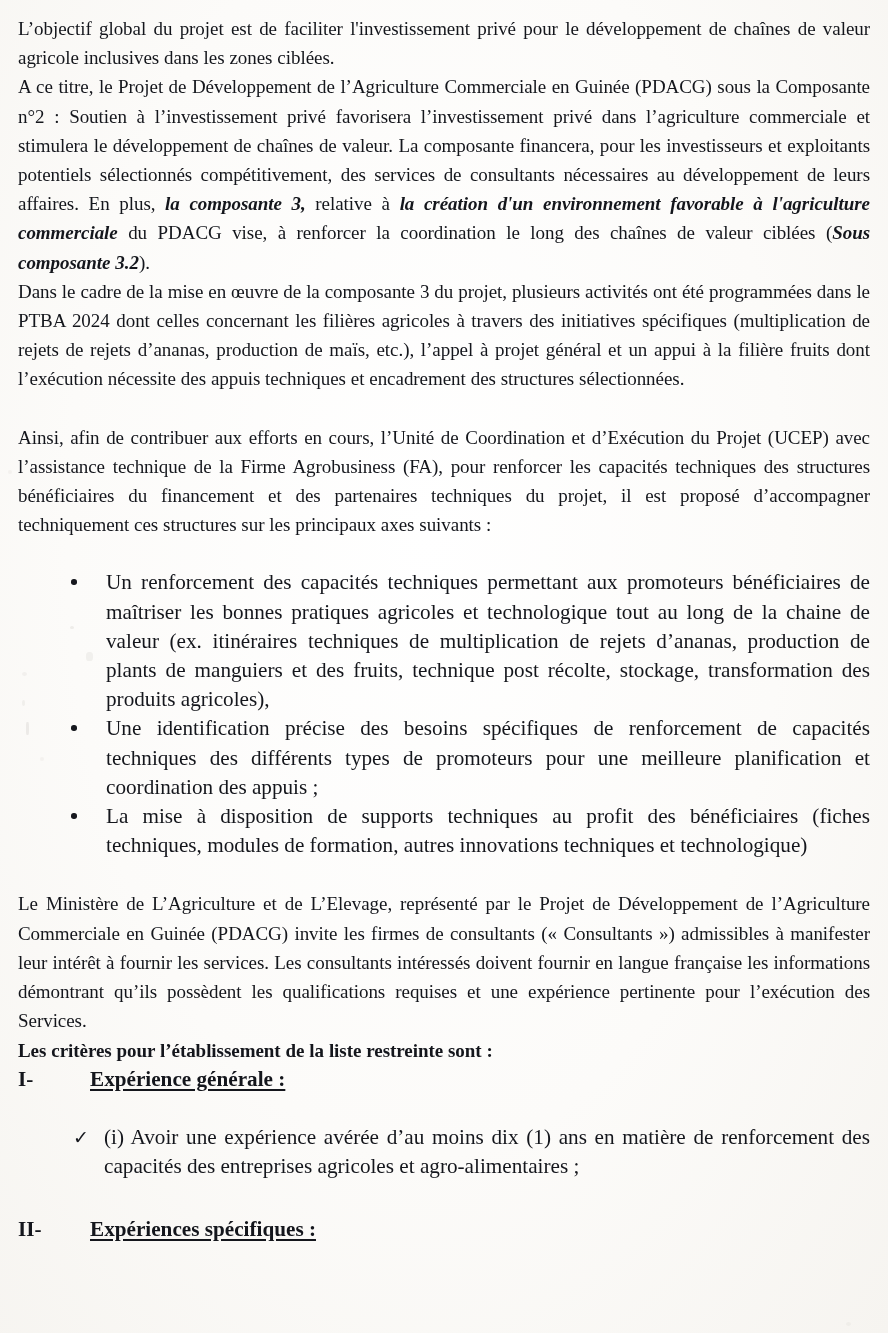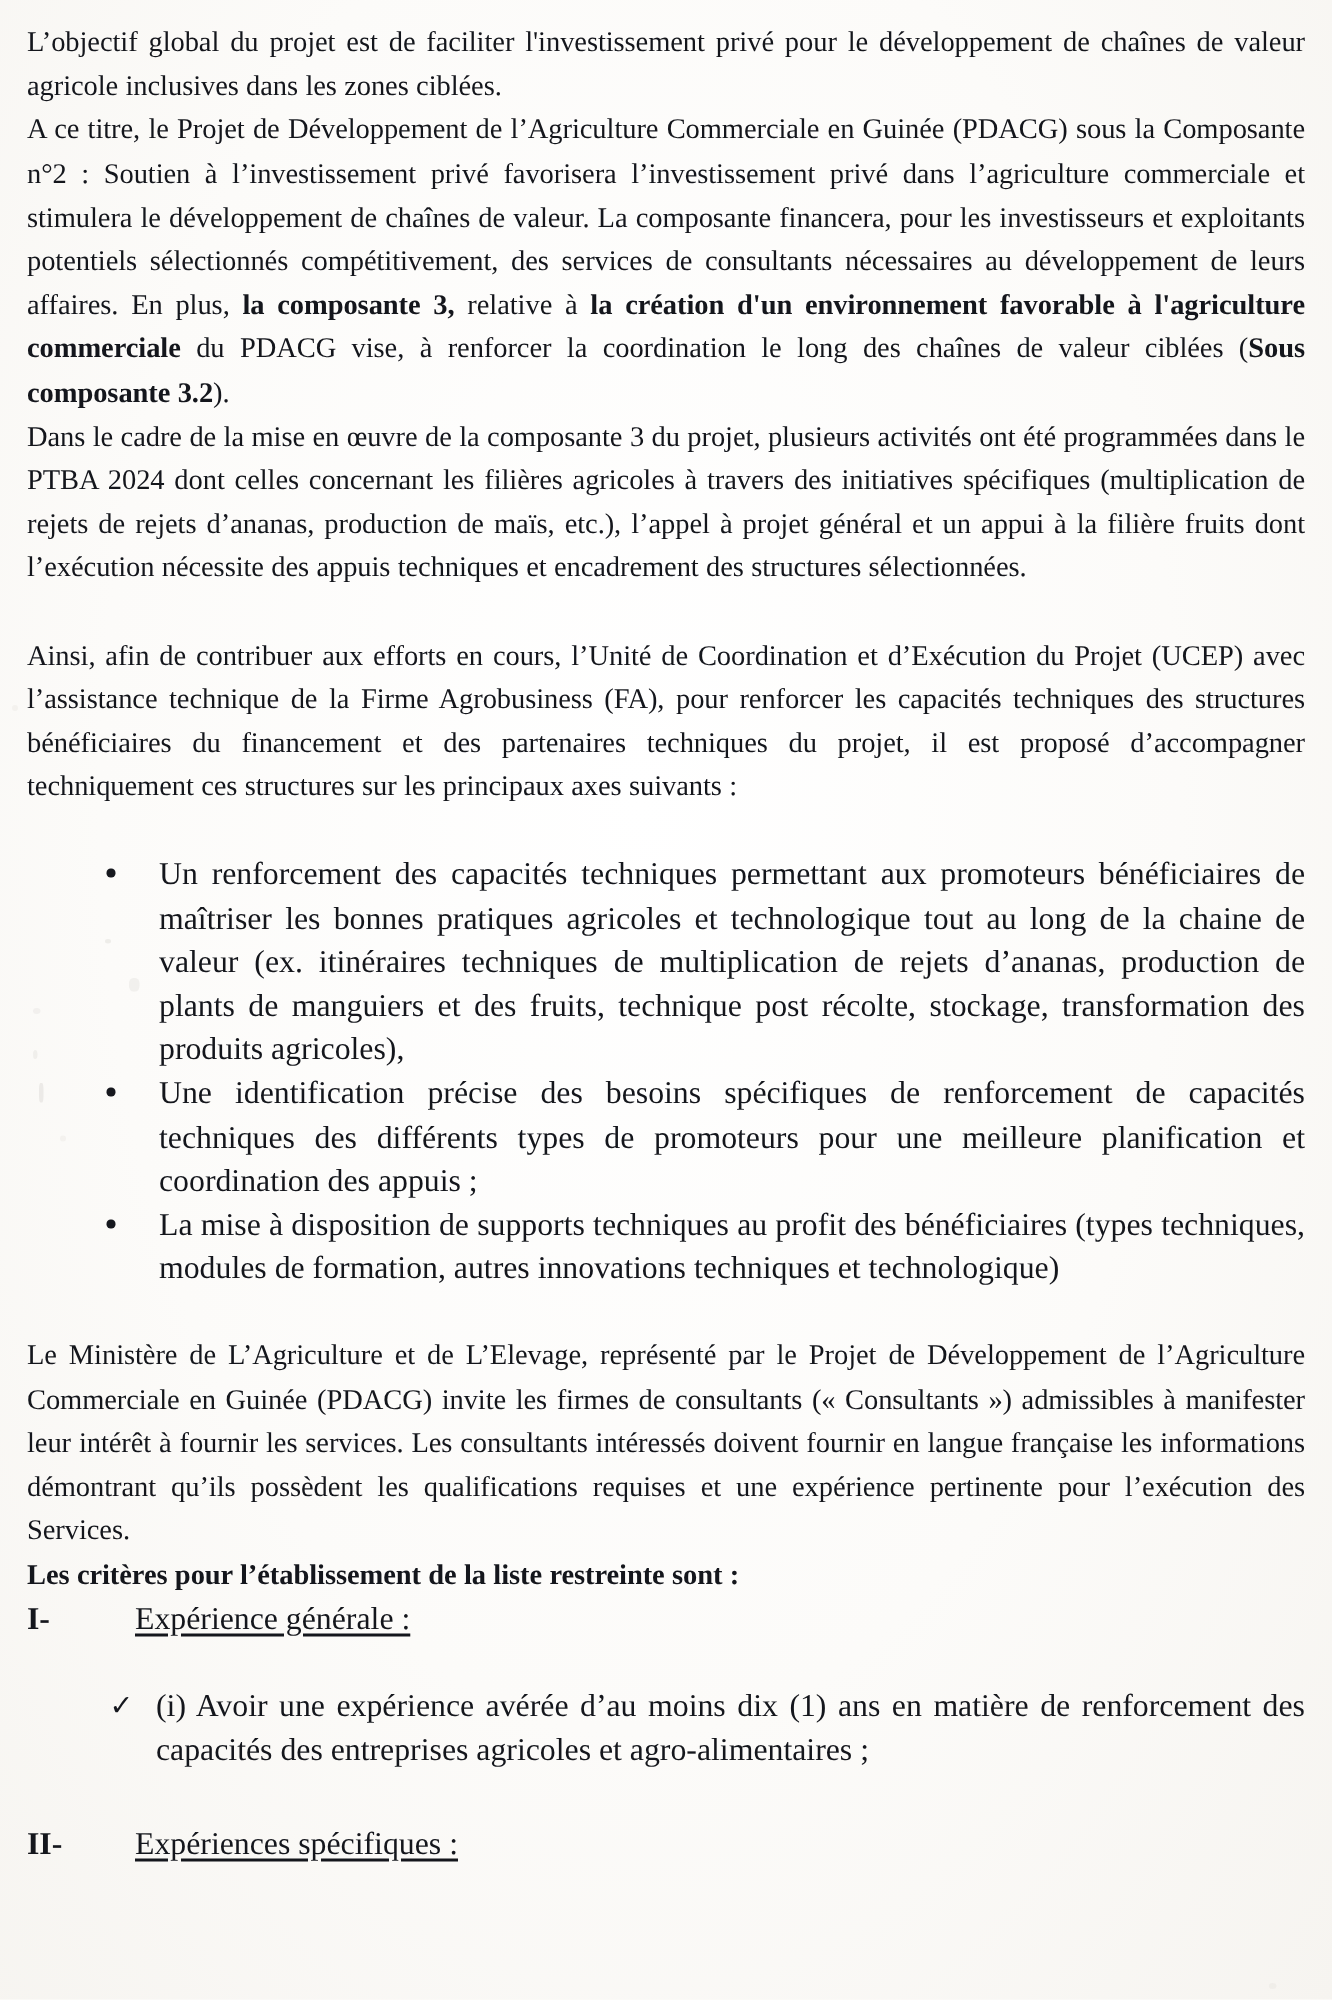--- a/index.html
+++ b/index.html
@@ -50,21 +50,21 @@
     line-height: 29.2px;
     text-align: justify;
     text-justify: inter-word;
     letter-spacing: -0.05px;
     word-spacing: .2px;
   }
   .gap { height: 29px; }
   .gap-lg { height: 34px; }
 
   b, .b { font-weight: 400; }
-  .bi { font-weight: 700; }
+  .bi { font-weight: 700; font-style: italic; }
 
   
   ul.bullets {
     margin: 0;
     padding: 0;
     list-style: none;
   }
   ul.bullets > li {
     position: relative;
     margin: 0 0 0 0;
@@ -91,21 +91,21 @@
     font-size: 21.2px;
     line-height: 29.2px;
     margin: 0;
   }
   .roman-head .num {
     font-weight: 700;
     width: 72px;
     flex: 0 0 72px;
   }
   .roman-head .txt {
-    font-weight: 400;
+    font-weight: 700;
     text-decoration: underline;
     text-underline-offset: 3px;
   }
 
   
   ul.checks {
     margin: 0;
     padding: 0;
     list-style: none;
   }
@@ -172,21 +172,21 @@
     <li>
       <span class="dot"></span>
       <span>Un renforcement des capacités techniques permettant aux promoteurs bénéficiaires de maîtriser les bonnes pratiques agricoles et technologique tout au long de la chaine de valeur (ex. itinéraires techniques de multiplication de rejets d’ananas, production de plants de manguiers et des fruits, technique post récolte, stockage, transformation des produits agricoles),</span>
     </li>
     <li>
       <span class="dot"></span>
       <span>Une identification précise des besoins spécifiques de renforcement de capacités techniques des différents types de promoteurs pour une meilleure planification et coordination des appuis ;</span>
     </li>
     <li>
       <span class="dot"></span>
-      <span>La mise à disposition de supports techniques au profit des bénéficiaires (types techniques, modules de formation, autres innovations techniques et technologique)</span>
+      <span>La mise à disposition de supports techniques au profit des bénéficiaires (fiches techniques, modules de formation, autres innovations techniques et technologique)</span>
     </li>
   </ul>
 
   <div class="gap"></div>
 
 
   <p class="para">
     <span>Le Ministère de L’Agriculture et de L’Elevage, représenté par le Projet de Développement de l’Agriculture Commerciale en Guinée (PDACG) invite les firmes de consultants (« Consultants ») admissibles à manifester leur intérêt à fournir les services. Les consultants intéressés doivent fournir en </span><b>langue française</b><span> les informations démontrant qu’ils possèdent les qualifications requises et une expérience pertinente pour l’exécution des Services.</span>
   </p>
 

